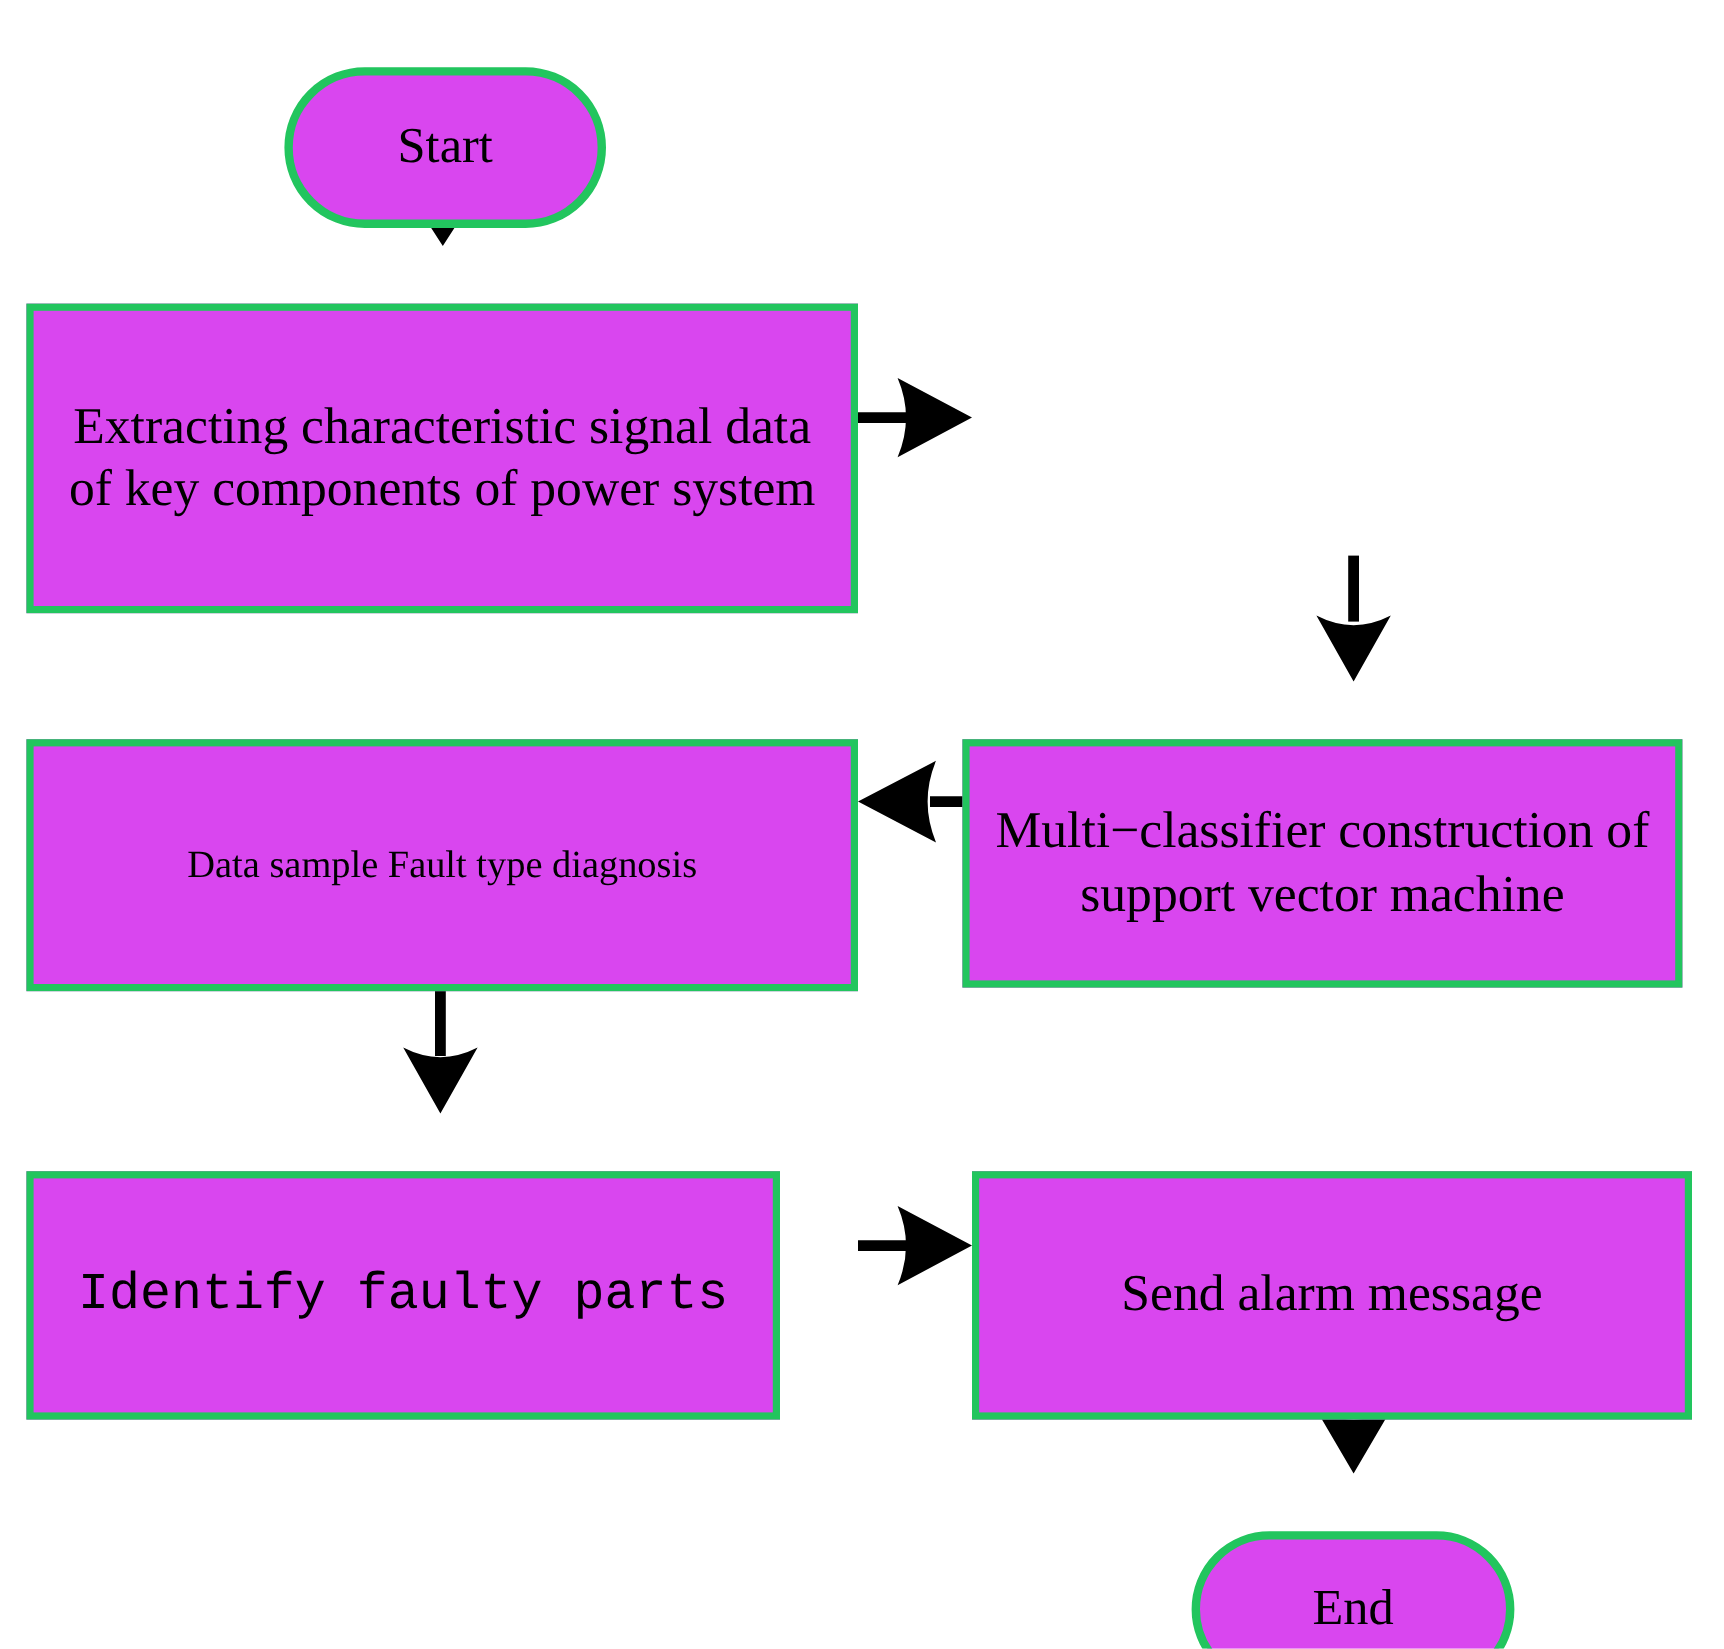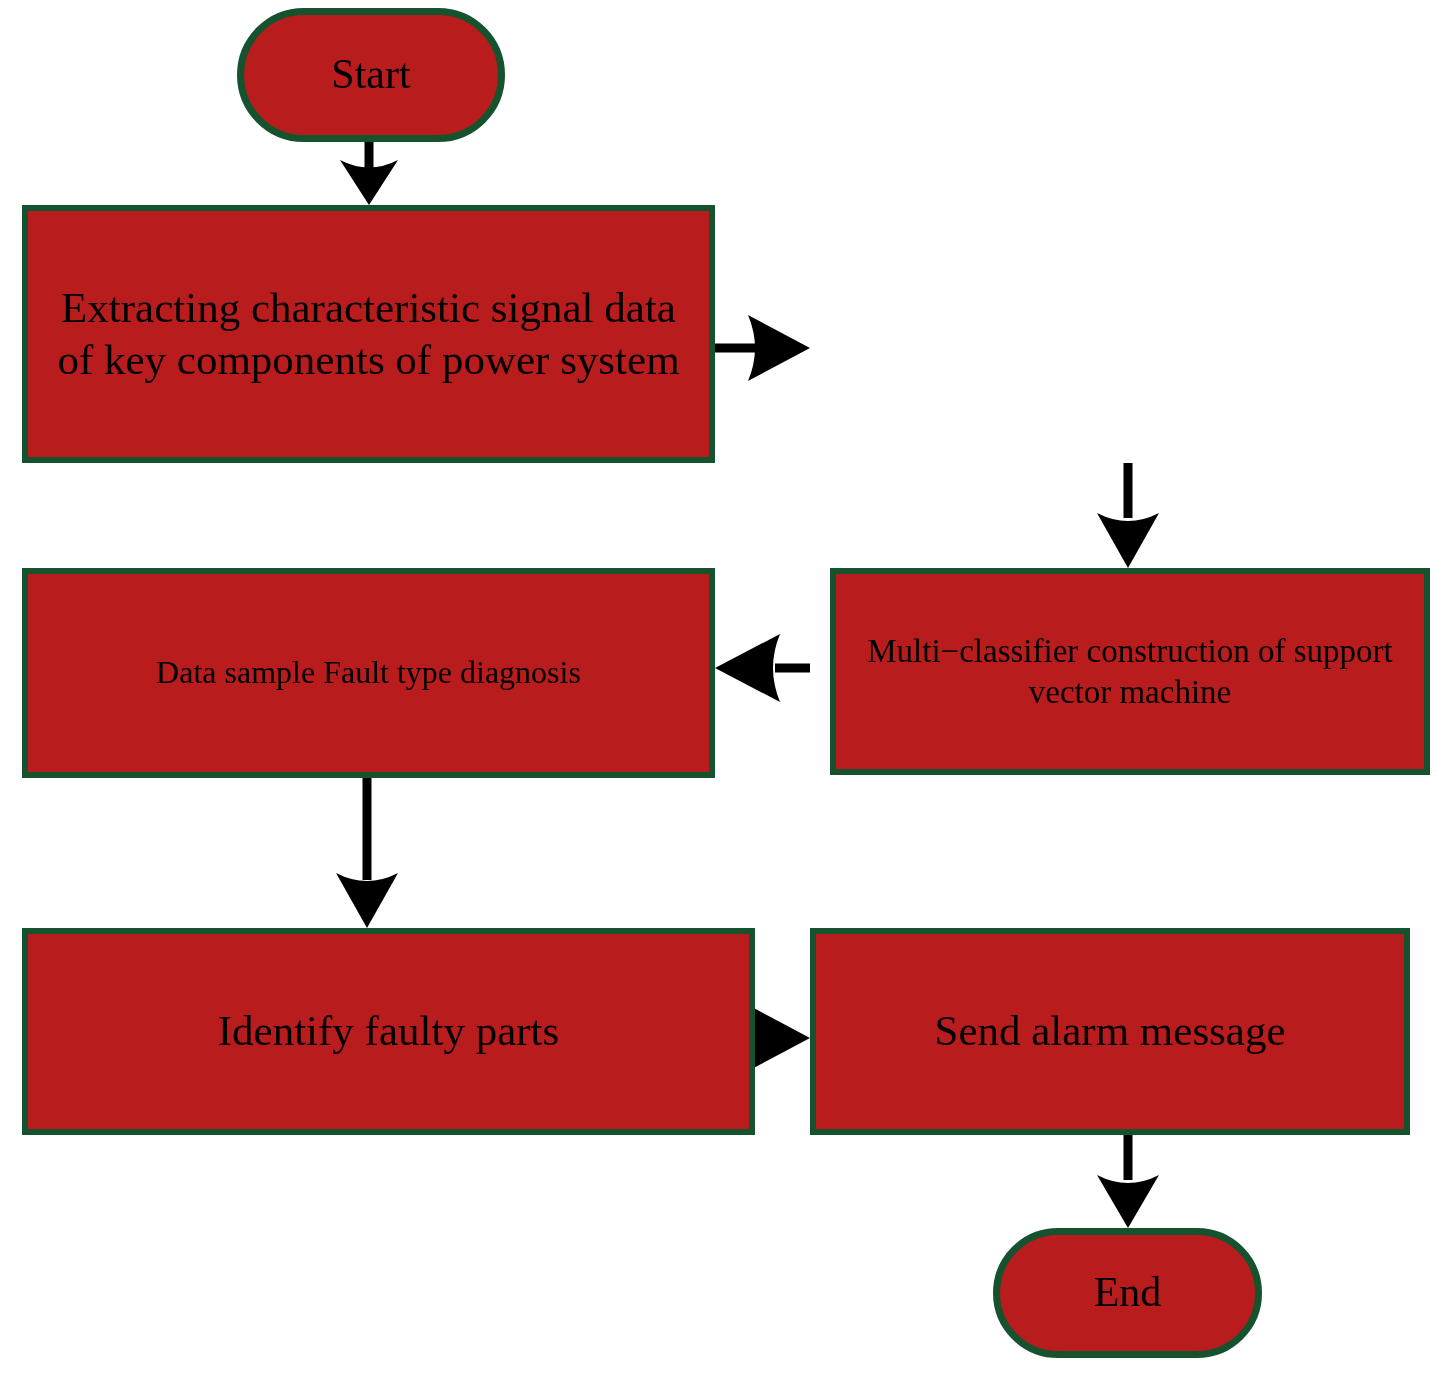--- a/index.html
+++ b/index.html
@@ -12,28 +12,29 @@
     position: relative;
     width: 1437px;
     height: 1374px;
     background: #ffffff;
     overflow: hidden;
     font-family: "Liberation Serif", "DejaVu Serif", serif;
   }
   .node {
     position: absolute;
     box-sizing: border-box;
-    background: #b91c1c;
-    border: 6px solid #14532d;
+    background: #d946ef;
+    border: 6px solid #22c55e;
     display: flex;
     align-items: center;
     justify-content: center;
     text-align: center;
     color: #000000;
     line-height: 1.22;
+    margin-top: 48px;
   }
   .process {
     border-radius: 0;
   }
   .terminator {
     border-width: 7px;
   }
   .node .label {
     display: block;
     padding: 0 14px;
@@ -45,22 +46,22 @@
     top: 0;
     width: 1437px;
     height: 1374px;
     pointer-events: none;
   }
   
   #node-start      { left: 237px; top: 8px;    width: 268px; height: 134px; border-radius: 67px; font-size: 42px; }
   #node-extract    { left: 22px;  top: 205px;  width: 693px; height: 258px; font-size: 43px; justify-content: flex-end; }
   #node-samples    { left: 810px; top: 223px;  width: 600px; height: 240px; font-size: 43px; }
   #node-diagnosis  { left: 22px;  top: 568px;  width: 693px; height: 210px; font-size: 32px; }
-  #node-svm        { left: 830px; top: 568px;  width: 600px; height: 207px; font-size: 33px; }
-  #node-identify   { left: 22px;  top: 928px;  width: 733px; height: 207px; font-size: 43px; }
+  #node-svm        { left: 802px; top: 568px;  width: 600px; height: 207px; font-size: 43px; }
+  #node-identify   { left: 22px;  top: 928px;  width: 628px; height: 207px; font-size: 43px; font-family: Liberation Mono, monospace; }
   #node-alarm      { left: 810px; top: 928px;  width: 600px; height: 207px; font-size: 43px; }
   #node-end        { left: 993px; top: 1228px; width: 269px; height: 130px; border-radius: 65px; font-size: 42px; }
 </style>
 </head>
 <body>
 
 <div id="canvas">
 
   <svg class="svg-layer" viewBox="0 0 1437 1374" xmlns="http://www.w3.org/2000/svg">
 

